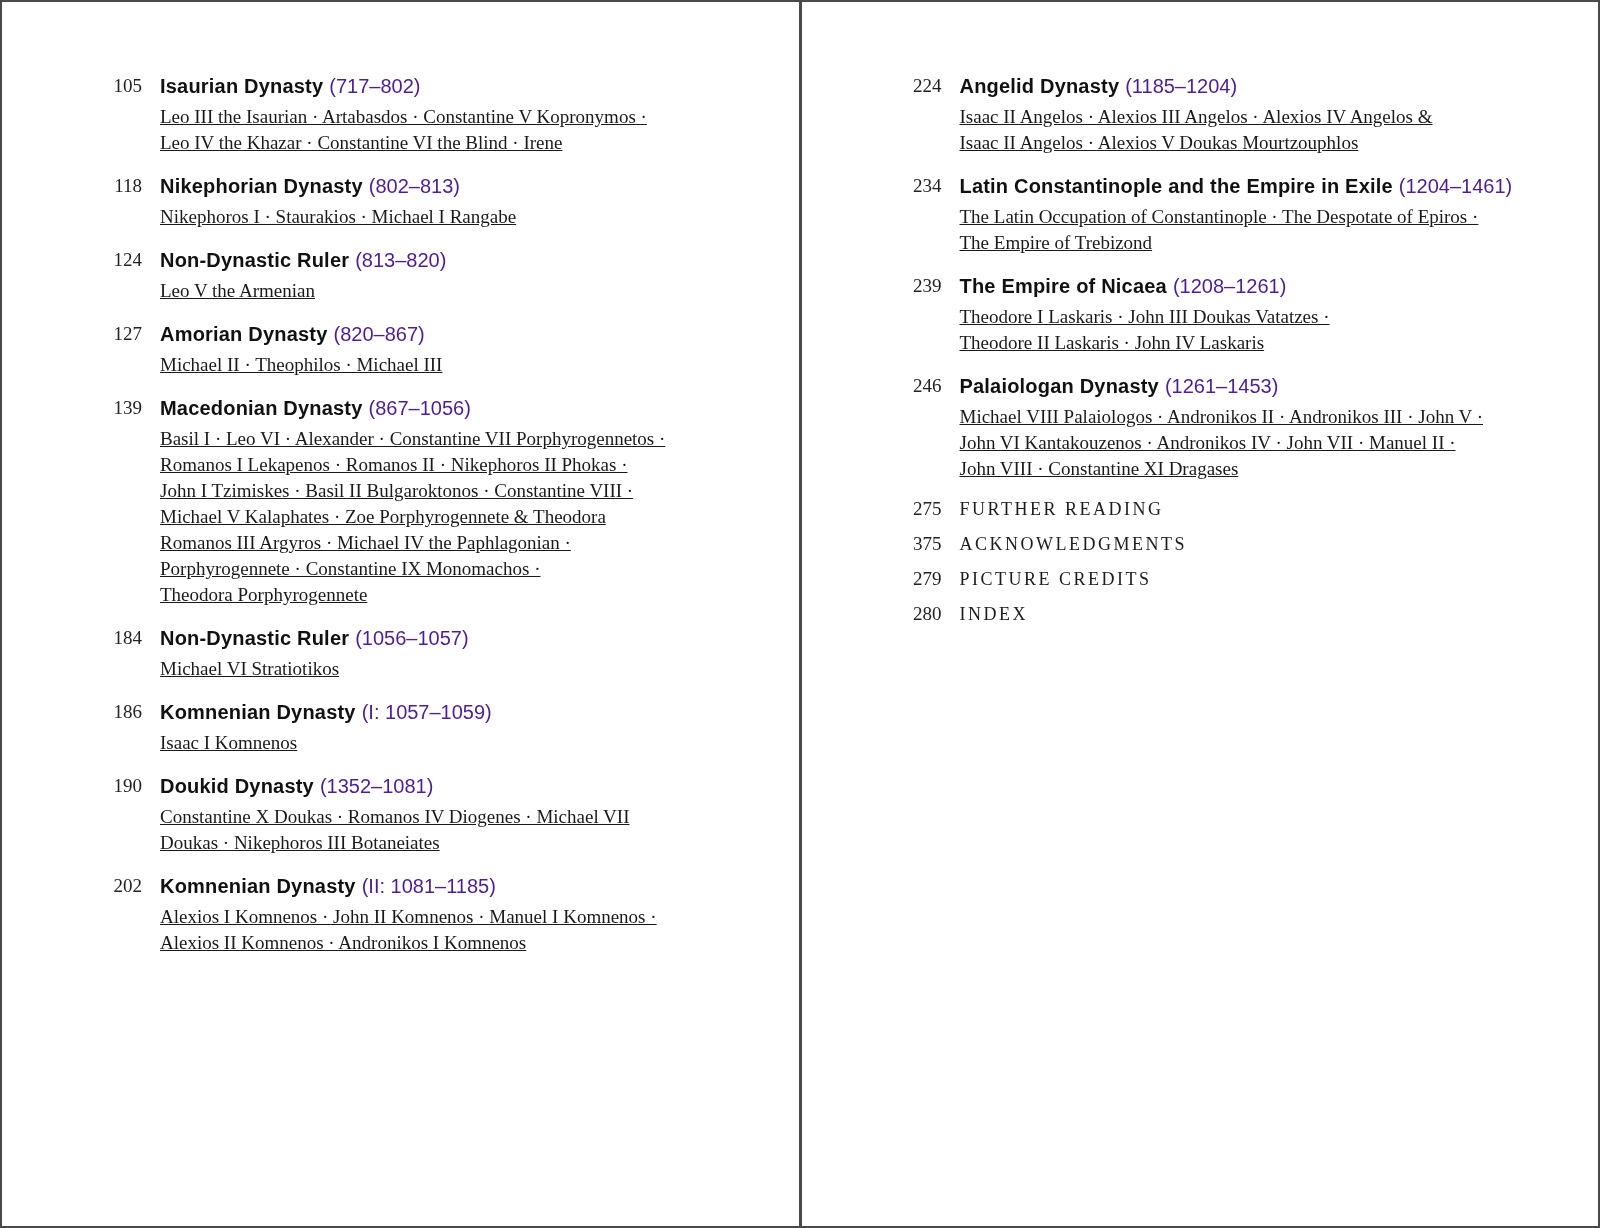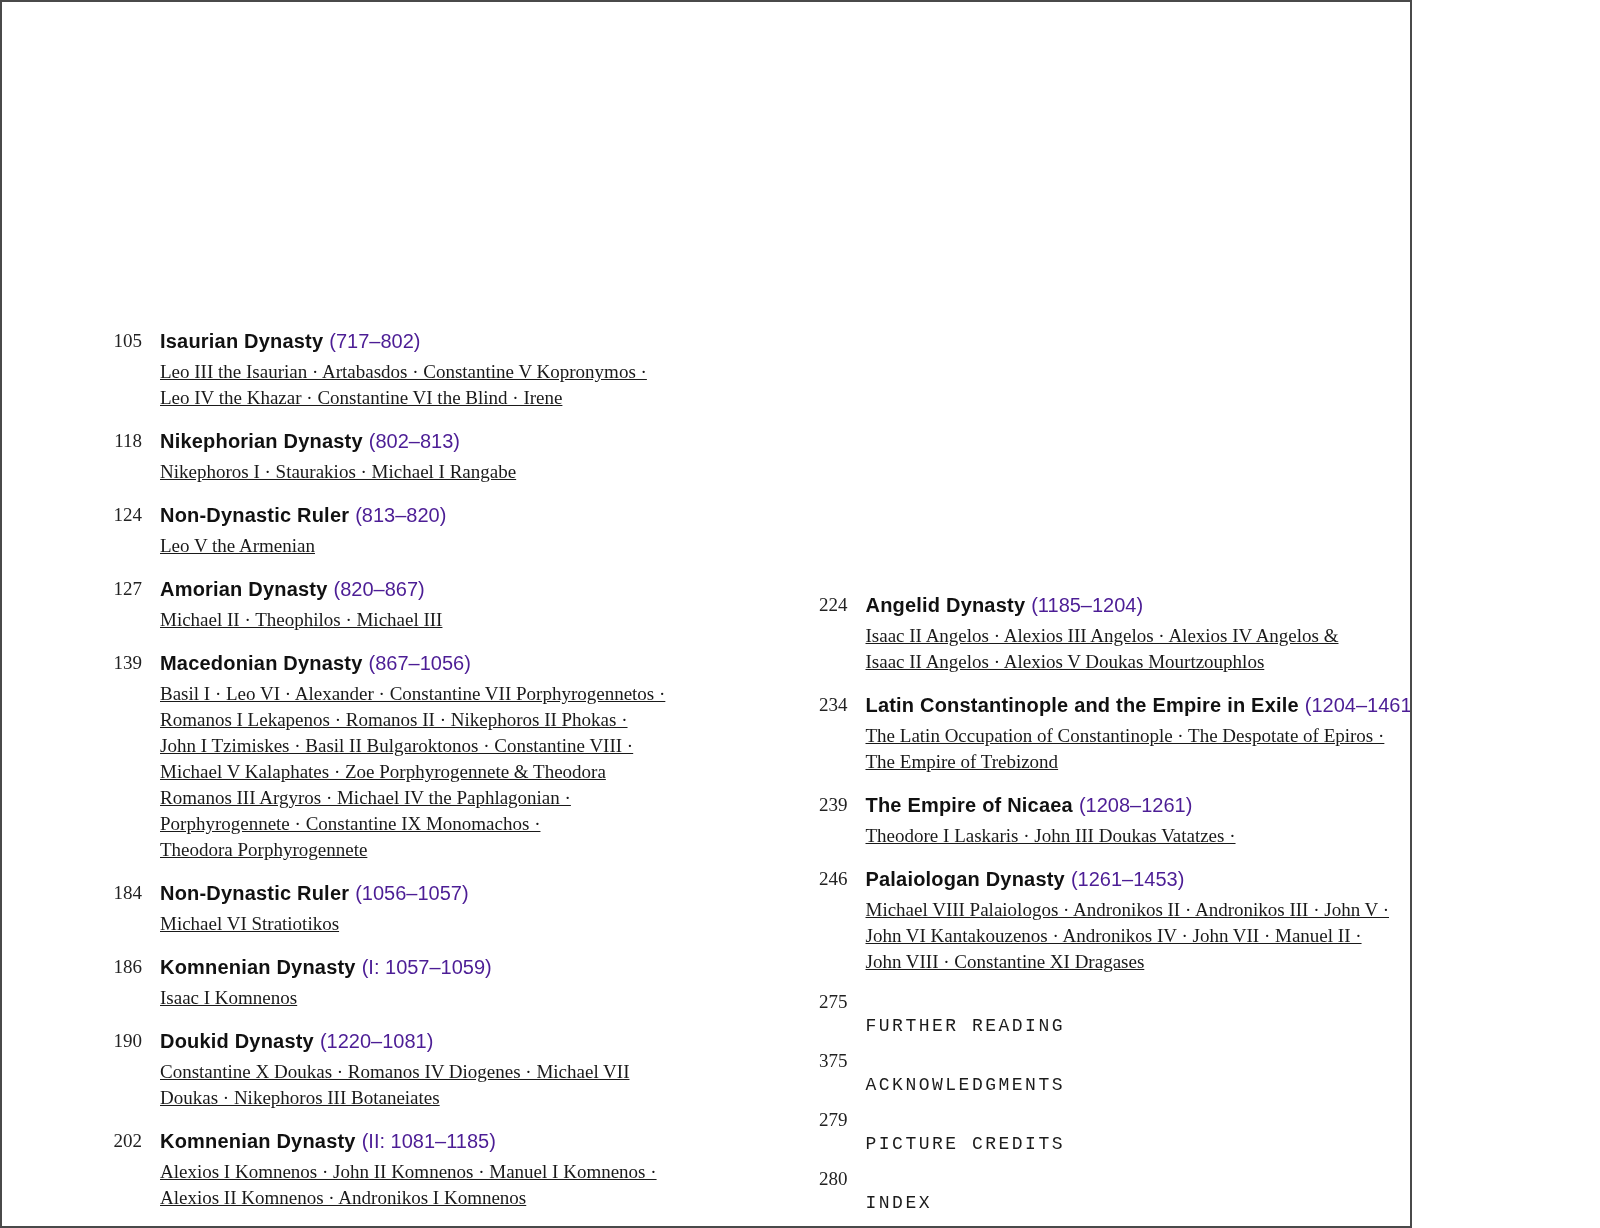--- a/index.html
+++ b/index.html
@@ -1,26 +1,25 @@
 <!DOCTYPE html>
 <html><head>
 <meta charset="utf-8">
 <style>
   html, body { margin: 0; padding: 0; background: #ffffff; }
   .book {
     position: relative;
-    width: 1412px;
+    width: 1600px;
     height: 1228px;
     box-sizing: border-box;
     border: 2px solid #4a4a4a;
     background: #ffffff;
     display: flex;
     overflow: hidden;
     font-family: "Liberation Sans", sans-serif;
-    align-items: flex-end;
   }
   .page {
     flex: 1 1 0;
     box-sizing: border-box;
     padding: 69px 0 0 96px;
     overflow: hidden;
   }
   .gutter {
     width: 3px;
     background: #4a4a4a;
@@ -52,27 +51,26 @@
     font-size: 19px;
     line-height: 26px;
     color: #1a1a1a;
   }
   .ruler-line { white-space: nowrap; text-decoration: underline; }
   .back-matter { margin-top: 2px; }
   .bm-row { display: flex; margin-bottom: 11px; }
   .bm-row .num { line-height: 24px; }
   .bm-label {
     margin-left: 18px;
-    font-family: Liberation Mono, monospace;
+    font-family: Liberation Serif, serif;
     font-size: 18px;
     line-height: 24px;
     letter-spacing: 2.5px;
     color: #1c1c1c;
     white-space: nowrap;
-    margin-top: 24px;
   }
 </style>
 </head>
 <body>
 
 <div class="book">
   <div class="page" id="left-page">
   <div class="section">
     <div class="num">105</div>
     <div class="sec-body">
@@ -161,21 +159,21 @@
       <div class="rulers">
             <div class="ruler-line">Isaac I Komnenos</div>
           </div>
     </div>
   </div>
 
   <div class="section">
     <div class="num">190</div>
     <div class="sec-body">
       <div class="heading">
-        <span class="title">Doukid Dynasty</span><span class="dates">(1220–1081)</span>
+        <span class="title">Doukid Dynasty</span><span class="dates">(1352–1081)</span>
       </div>
       <div class="rulers">
             <div class="ruler-line">Constantine X Doukas · Romanos IV Diogenes · Michael VII</div>
             <div class="ruler-line">Doukas · Nikephoros III Botaneiates</div>
           </div>
     </div>
   </div>
 
   <div class="section">
     <div class="num">202</div>
@@ -220,20 +218,21 @@
   </div>
 
   <div class="section">
     <div class="num">239</div>
     <div class="sec-body">
       <div class="heading">
         <span class="title">The Empire of Nicaea</span><span class="dates">(1208–1261)</span>
       </div>
       <div class="rulers">
             <div class="ruler-line">Theodore I Laskaris · John III Doukas Vatatzes ·</div>
+            <div class="ruler-line">Theodore II Laskaris · John IV Laskaris</div>
           </div>
     </div>
   </div>
 
   <div class="section">
     <div class="num">246</div>
     <div class="sec-body">
       <div class="heading">
         <span class="title">Palaiologan Dynasty</span><span class="dates">(1261–1453)</span>
       </div>

